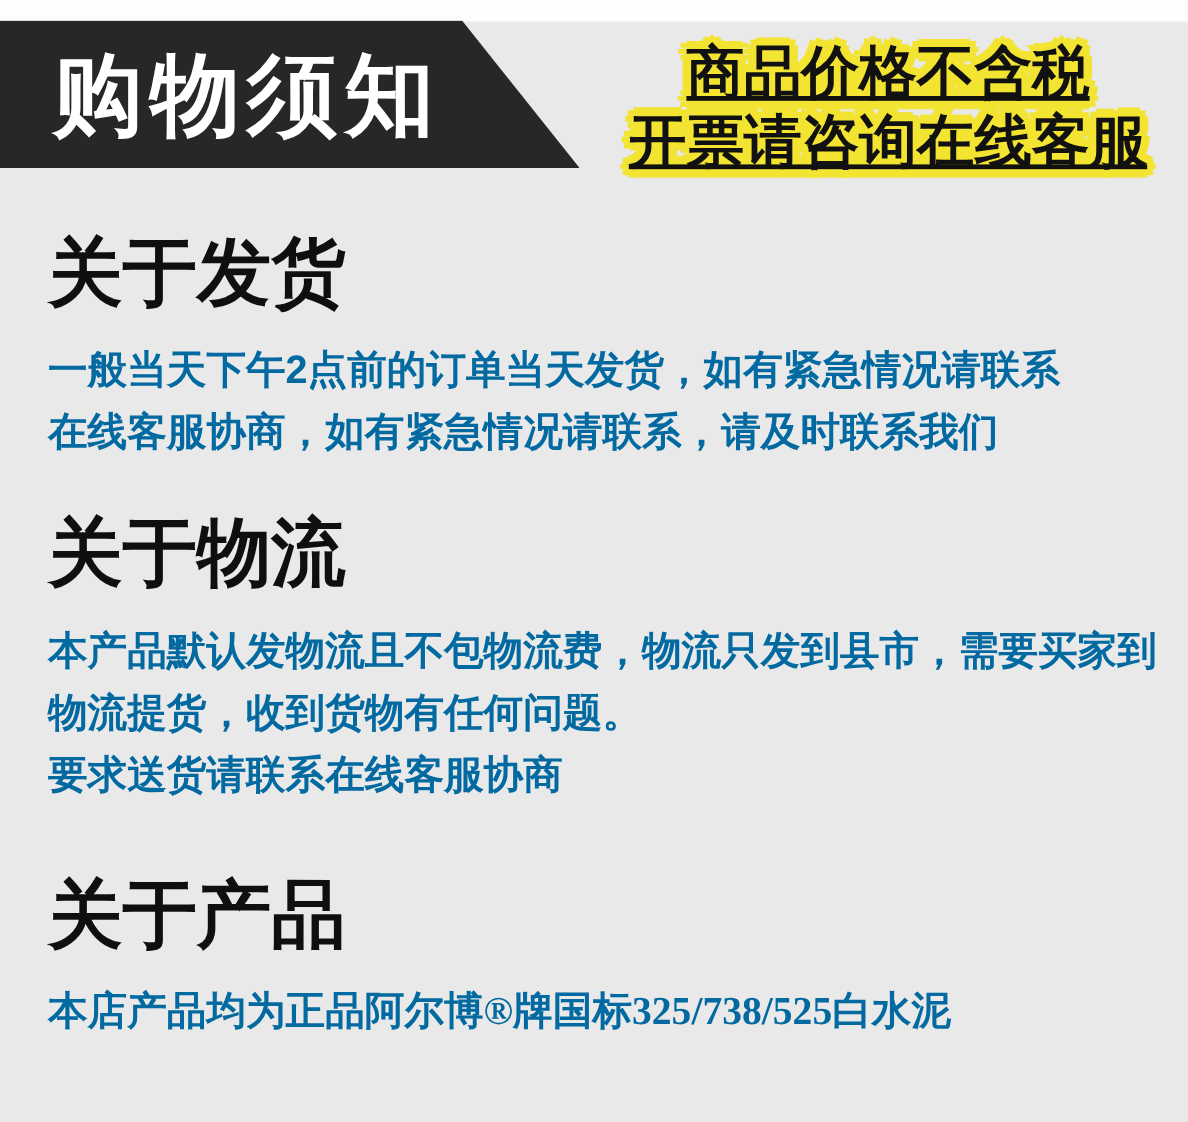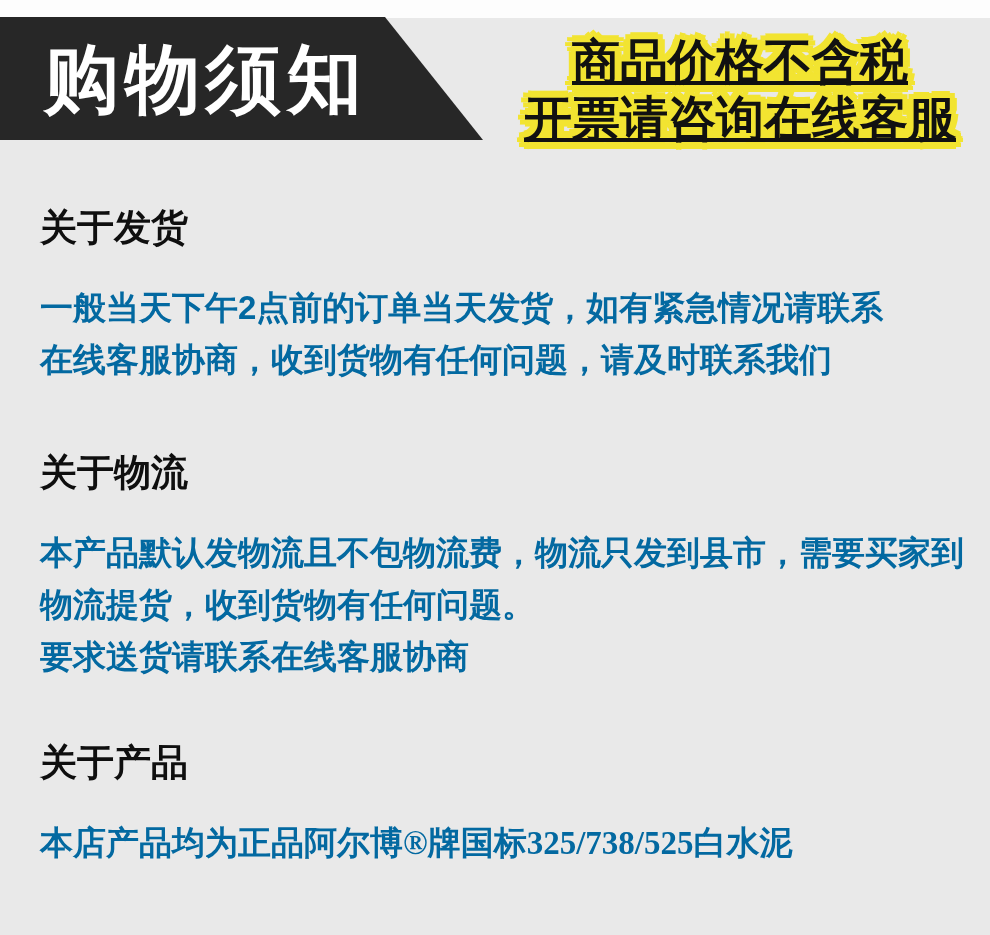--- a/index.html
+++ b/index.html
@@ -64,54 +64,54 @@
     text-decoration: underline;
   }
 
   
   .sec {
     position: absolute;
     left: 40px;
     right: 20px;
   }
   .sec-heading {
-    font-size: 37px;
+    font-size: 62px;
     line-height: 60px;
     margin-bottom: 24px;
     color: #0f0f0f;
     white-space: nowrap;
   }
   .body-line {
     font-size: 33px;
     line-height: 52px;
     color: #0369a1;
     white-space: nowrap;
   }
   .sec-shipping  { top: 198px; }
-  .sec-logistics { top: 443px; }
+  .sec-logistics { top: 432px; }
   .sec-product   { top: 733px; font-family: Liberation Serif, serif; }
 </style>
 </head>
 <body style="--bg: #e9e9e9; --banner-bg: #272727; --banner-fg: #ffffff; --hl: #f2e431; --note-fg: #111111;">
 
 <div class="top-strip"></div>
 
 <div class="banner">
   <span class="banner-title">购物须知</span>
 </div>
 
 <div class="tax-note">
   <div class="hl">商品价格不含税</div>
   <div class="hl">开票请咨询在线客服</div>
 </div>
 
 <section class="sec sec-shipping">
   <h2 class="sec-heading">关于发货</h2>
   <div class="body-line">一般当天下午2点前的订单当天发货，如有紧急情况请联系</div>
-  <div class="body-line">在线客服协商，收到货物有任何问题，请及时联系我们</div>
+  <div class="body-line">在线客服协商，如有紧急情况请联系，请及时联系我们</div>
 </section>
 
 <section class="sec sec-logistics">
   <h2 class="sec-heading">关于物流</h2>
   <div class="body-line">本产品默认发物流且不包物流费，物流只发到县市，需要买家到</div>
   <div class="body-line">物流提货，收到货物有任何问题。</div>
   <div class="body-line">要求送货请联系在线客服协商</div>
 </section>
 
 <section class="sec sec-product">

